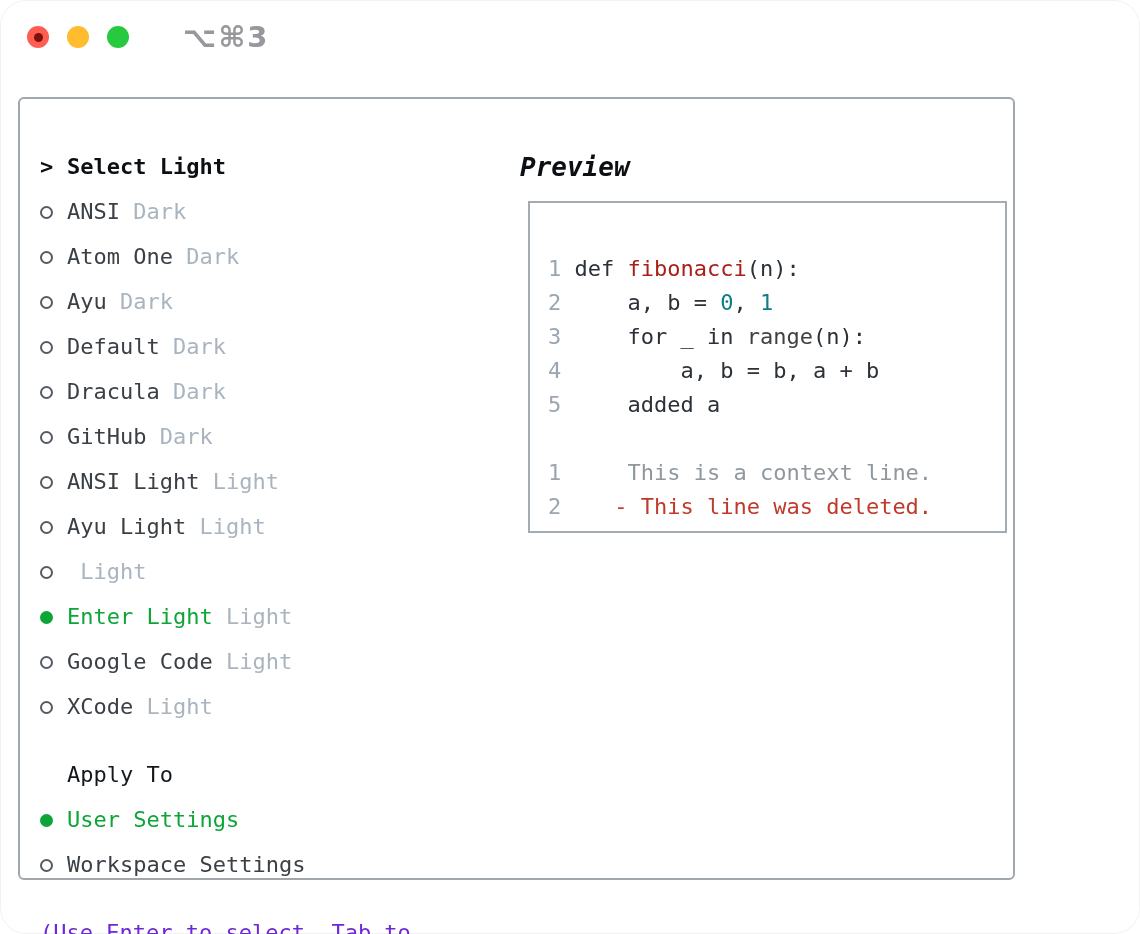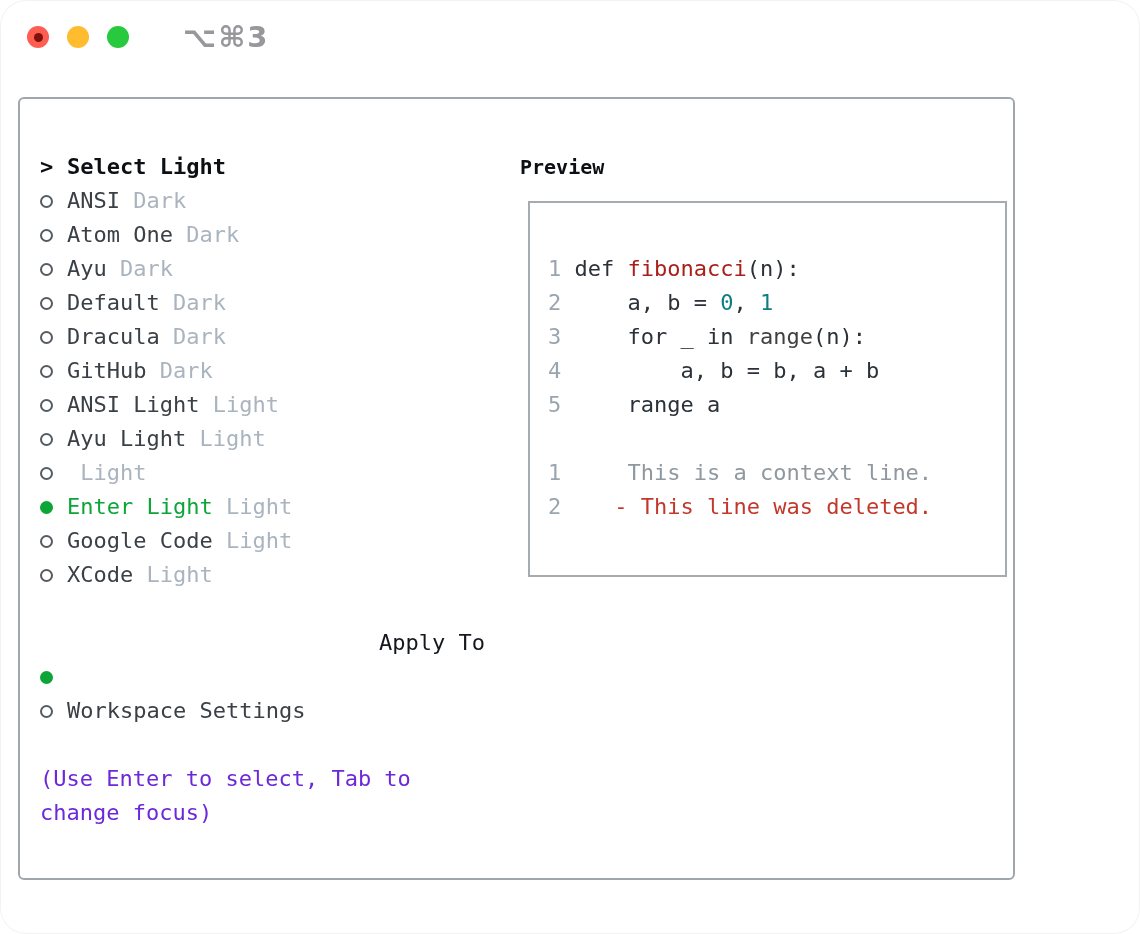--- a/index.html
+++ b/index.html
@@ -27,38 +27,38 @@
 
   
   .panel { position:absolute; left:18px; top:97px; width:997px; height:783px;
     border:2px solid #9fa7ad; border-radius:6px; background:#ffffff; }
 
   
   .left-col { position:absolute; left:20px; top:51px; width:445px;
     font-size:22px; line-height:34px; color:#3a4046; }
   .menu-header { display:flex; font-weight:bold; color:#0c0f13; }
   .menu-header .prompt { width:27px; }
-  .theme-row, .apply-row { display:flex; align-items:center; height:34px; cursor:default; }
+  .theme-row, .apply-row { display:flex; align-items:center; height:34px; cursor:default;margin-top:11px; }
   .radio { flex:0 0 13px; width:13px; height:13px; border-radius:50%;
     border:2px solid #555b63; margin-right:14px; background:transparent; }
   .radio.on { background:#0da538; border-color:#0da538; }
   .t-name { white-space:pre; color:#3a4046; }
   .t-name.sel { color:#0da538; }
   .t-variant { white-space:pre; color:#a9b4bf; }
-  .apply-block { margin-top:34px;text-align:right; }
+  .apply-block { margin-top:34px; }
   .apply-header { margin-left:27px; color:#14181d; }
   .apply-row .t-name { color:#3a4046; }
   .apply-row .t-name.sel { color:#0da538; }
   .hint { margin-top:34px; color:#6d28d9; }
 
   
   .right-col { position:absolute; left:482px; top:51px; }
-  .preview-header { padding-left:18px; font-size:20px; line-height:34px;
-    font-weight:bold; color:#0c0f13; }
-  .preview-box { margin-left:26px; margin-top:17px; width:479px; height:376px;
+  .preview-header { padding-left:18px; font-size:26px; line-height:34px;
+    font-weight:bold; color:#0c0f13;font-style:italic; }
+  .preview-box { margin-left:26px; margin-top:17px; width:479px; height:332px;
     border:2px solid #a4abb1; background:#ffffff; overflow:hidden; }
   .codepre { padding:49px 0 0 18px; font-size:22px; line-height:34px; }
   .code-line { white-space:pre; height:34px; }
   .lineno { color:#9aa5b0; }
   .sg-code    { color:#2b3138; }
   .sg-func    { color:#a92019; }
   .sg-num     { color:#0e7d85; }
   .sg-builtin { color:#404040; }
   .sg-context { color:#8f979f; }
   .sg-deleted { color:#c2382a; }
@@ -145,40 +145,41 @@
             <span class="t-name">XCode</span>
             <span class="t-variant"> Light</span>
           </div>
         </div>
 
       <div class="apply-block">
         <div class="apply-header">Apply To</div>
         <div id="apply-list">
             <div class="apply-row">
               <span class="radio on"></span>
+              <span class="t-name sel">User Settings</span>
             </div>
             <div class="apply-row">
               <span class="radio"></span>
               <span class="t-name">Workspace Settings</span>
             </div>
           </div>
       </div>
 
       <div class="hint">(Use Enter to select, Tab to change focus)</div>
     </div>
 
     <div class="right-col">
       <div class="preview-header">Preview</div>
       <div class="preview-box">
         <div class="codepre" id="code-pre">
             <div class="code-line"><span class="lineno">1</span><span class="sg-code"> def </span><span class="sg-func">fibonacci</span><span class="sg-code">(n):</span></div>
             <div class="code-line"><span class="lineno">2</span><span class="sg-code">     a, b = </span><span class="sg-num">0</span><span class="sg-code">, </span><span class="sg-num">1</span></div>
             <div class="code-line"><span class="lineno">3</span><span class="sg-code">     for _ in </span><span class="sg-builtin">range</span><span class="sg-code">(n):</span></div>
             <div class="code-line"><span class="lineno">4</span><span class="sg-code">         a, b = b, a + b</span></div>
-            <div class="code-line"><span class="lineno">5</span><span class="sg-code">     range a</span></div>
+            <div class="code-line"><span class="lineno">5</span><span class="sg-code">     added a</span></div>
             <div class="code-line"> </div>
             <div class="code-line"><span class="lineno">1</span><span class="sg-context">     This is a context line.</span></div>
             <div class="code-line"><span class="lineno">2</span><span class="sg-deleted">    - This line was deleted.</span></div>
           </div>
       </div>
     </div>
 
   </div>
 </div>
 

